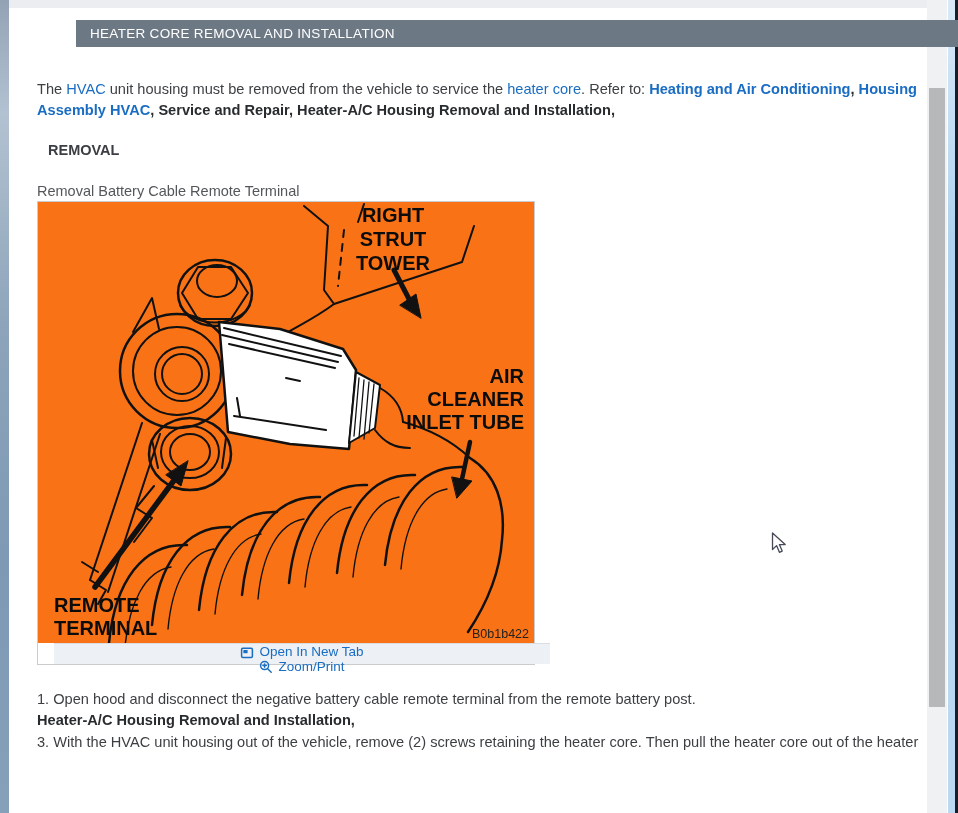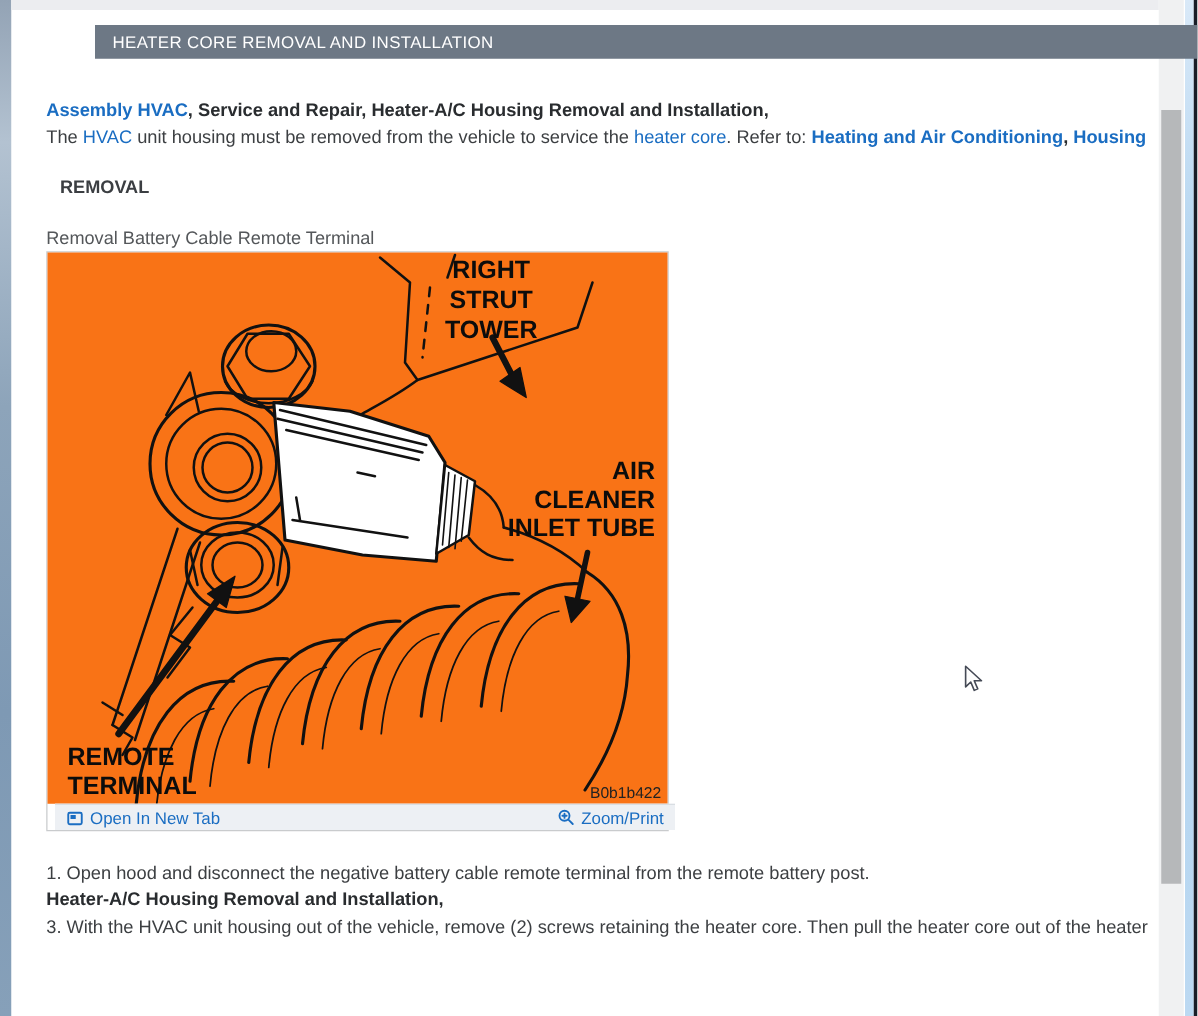--- a/index.html
+++ b/index.html
@@ -30,23 +30,23 @@
   .seg-blink { color:#1a6dc2; font-weight:bold; cursor:pointer; }
 
   .removal-heading { position:absolute; left:48px; top:142px; font-size:14.5px;
                      font-weight:bold; color:#3b3e42; }
   .fig-caption { position:absolute; left:37px; top:183px; font-size:14.5px; color:#54575a; }
 
   
   .figure-box { position:absolute; left:37px; top:201px; width:498px; height:464px;
                 border:1px solid #c9cbcd; background:#fff; }
   .figure-img { position:absolute; left:0; top:0; width:496px; height:441px; background:#f97316; }
-  .figure-toolbar { position:absolute; left:6px; bottom:0; width:496px; height:21px;
+  .figure-toolbar { position:absolute; left:16px; bottom:0; width:496px; height:21px;
                     background:#edf0f4; border-top:1px solid #d9dee3;
-                    display:flex; justify-content:space-between; align-items:center; padding:0 9px; }
+                    display:flex; justify-content:flex-start; align-items:center; padding:0 9px;flex-direction:column; }
   .fig-link { display:flex; align-items:center; gap:5px; color:#1a6dc2; font-size:13.5px; cursor:pointer; }
   .fig-link svg { display:block; }
 
   
   .cursor { position:absolute; left:771px; top:532px; }
 </style>
 </head>
 <body>
 
 <div class="left-border"></div>
@@ -54,22 +54,22 @@
 <div class="scroll-track"></div>
 <div class="scroll-thumb"></div>
 <div class="right-blue"></div>
 <div class="window-edge"></div>
 
 <div class="sec-header">
   <span>HEATER CORE REMOVAL AND INSTALLATION</span>
 </div>
 
 <div class="textblock" style="top:79px;">
+    <div class="tline"><span class="seg-n">The </span><span class="seg-link">HVAC</span><span class="seg-n"> unit housing must be removed from the vehicle to service the </span><span class="seg-link">heater core</span><span class="seg-n">. Refer to: </span><span class="seg-blink">Heating and Air Conditioning</span><span class="seg-b">, </span><span class="seg-blink">Housing</span></div>
     <div class="tline"><span class="seg-blink">Assembly HVAC</span><span class="seg-b">, Service and Repair, Heater-A/C Housing Removal and Installation,</span></div>
-    <div class="tline"><span class="seg-n">The </span><span class="seg-link">HVAC</span><span class="seg-n"> unit housing must be removed from the vehicle to service the </span><span class="seg-link">heater core</span><span class="seg-n">. Refer to: </span><span class="seg-blink">Heating and Air Conditioning</span><span class="seg-b">, </span><span class="seg-blink">Housing</span></div>
   </div>
 
 <div class="removal-heading">REMOVAL</div>
 
 <div class="fig-caption">Removal Battery Cable Remote Terminal</div>
 
 <div class="figure-box">
   <div class="figure-img">
     <svg width="496" height="441" viewBox="0 0 496 441">
       <g fill="none" stroke="#111" stroke-width="2" stroke-linecap="round" stroke-linejoin="round">

